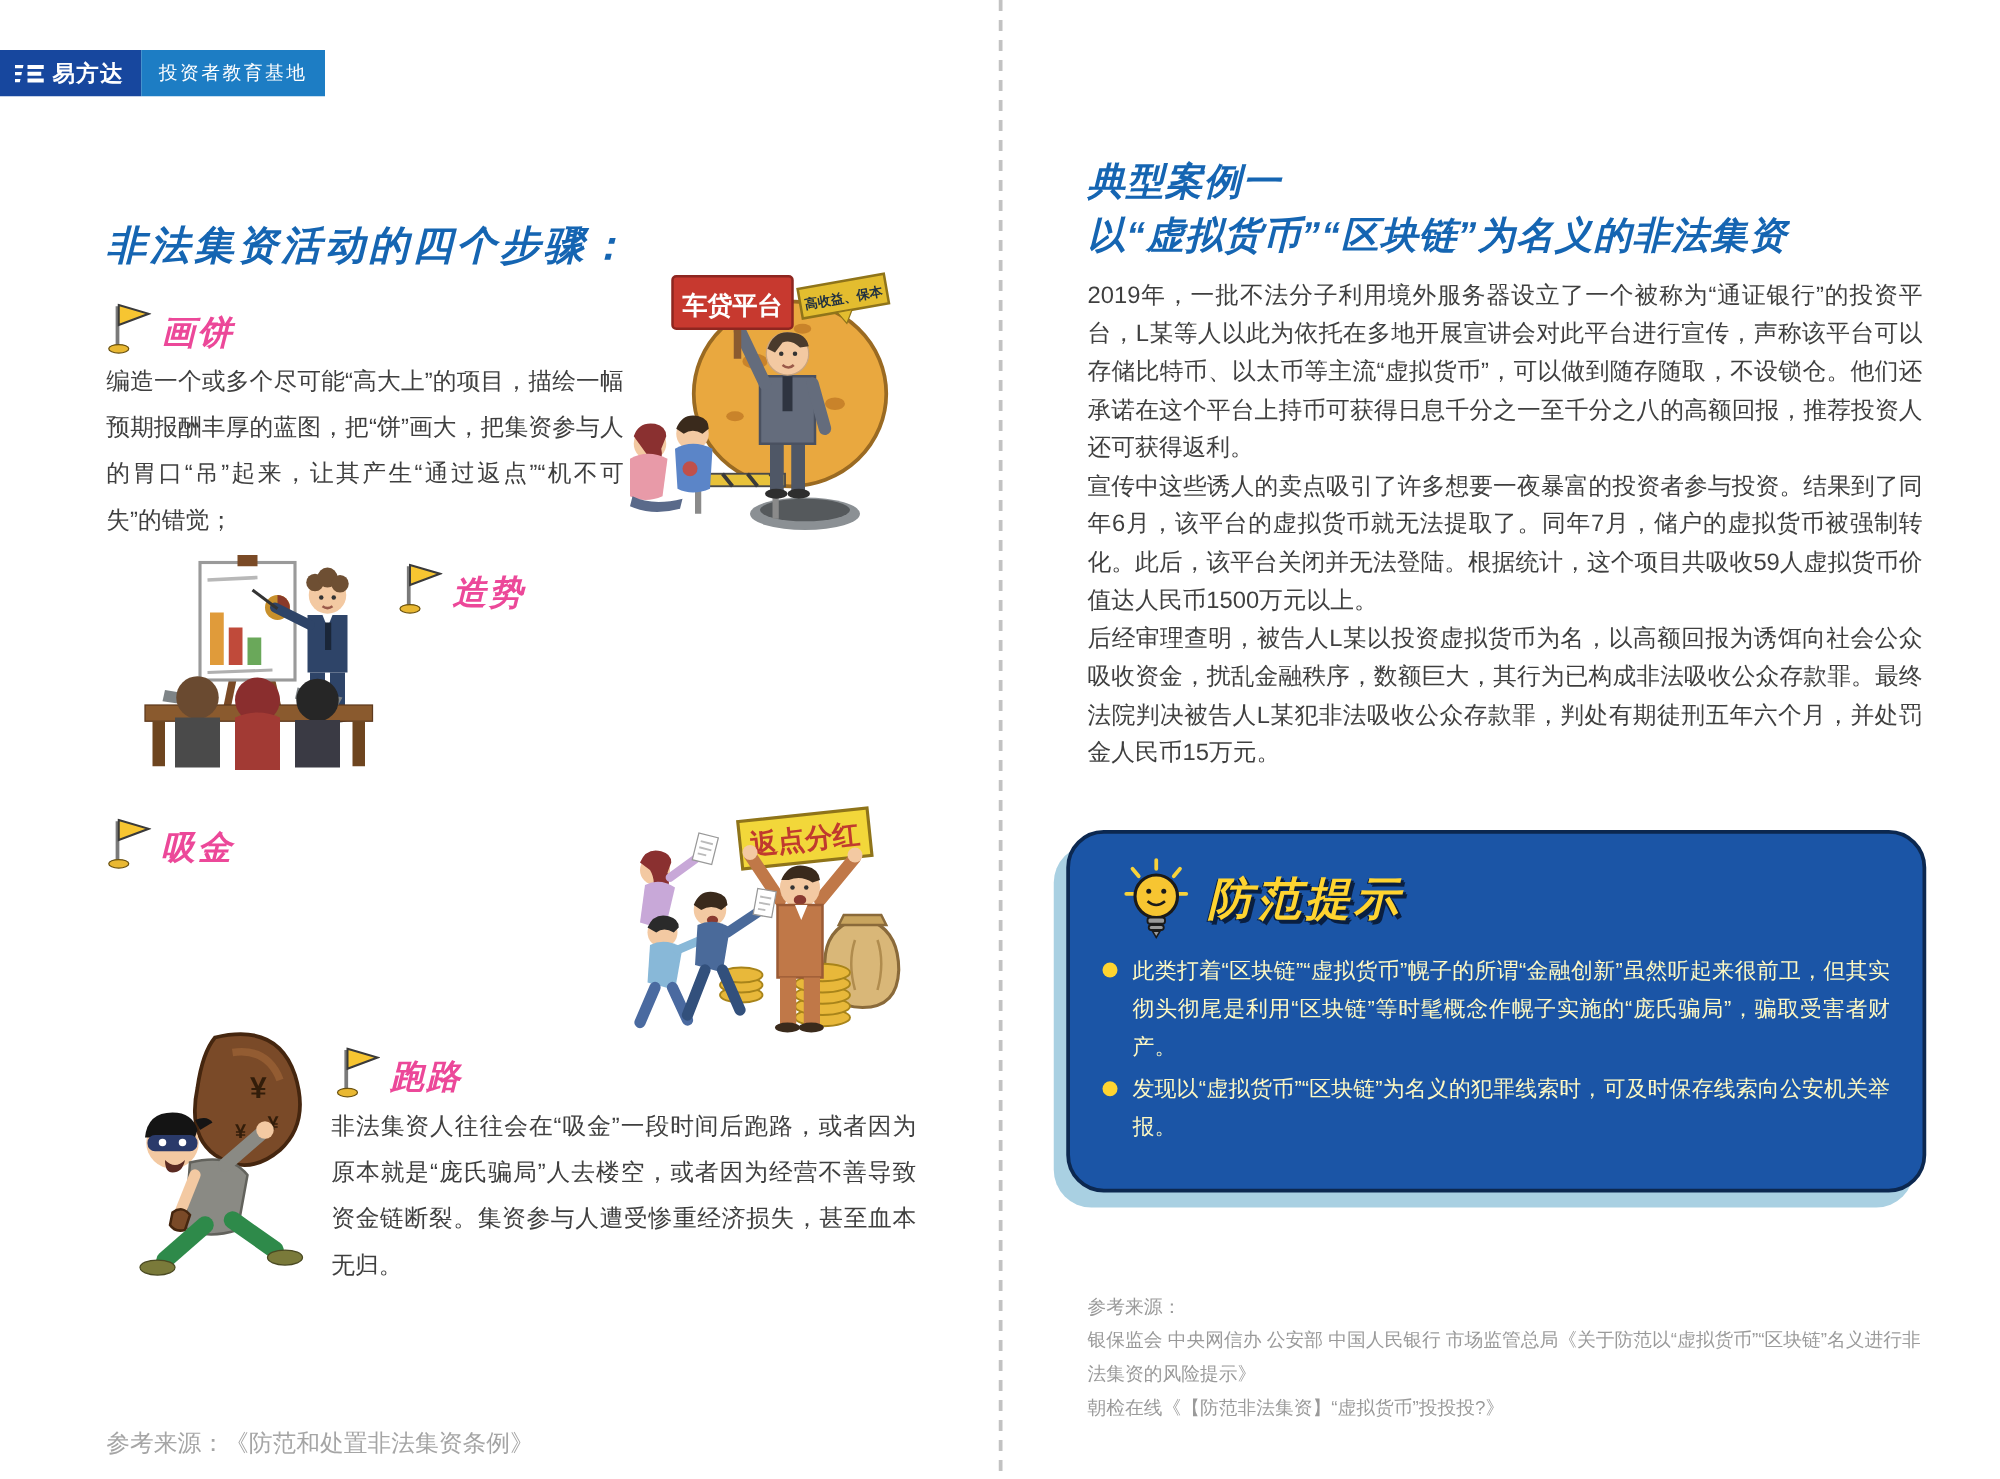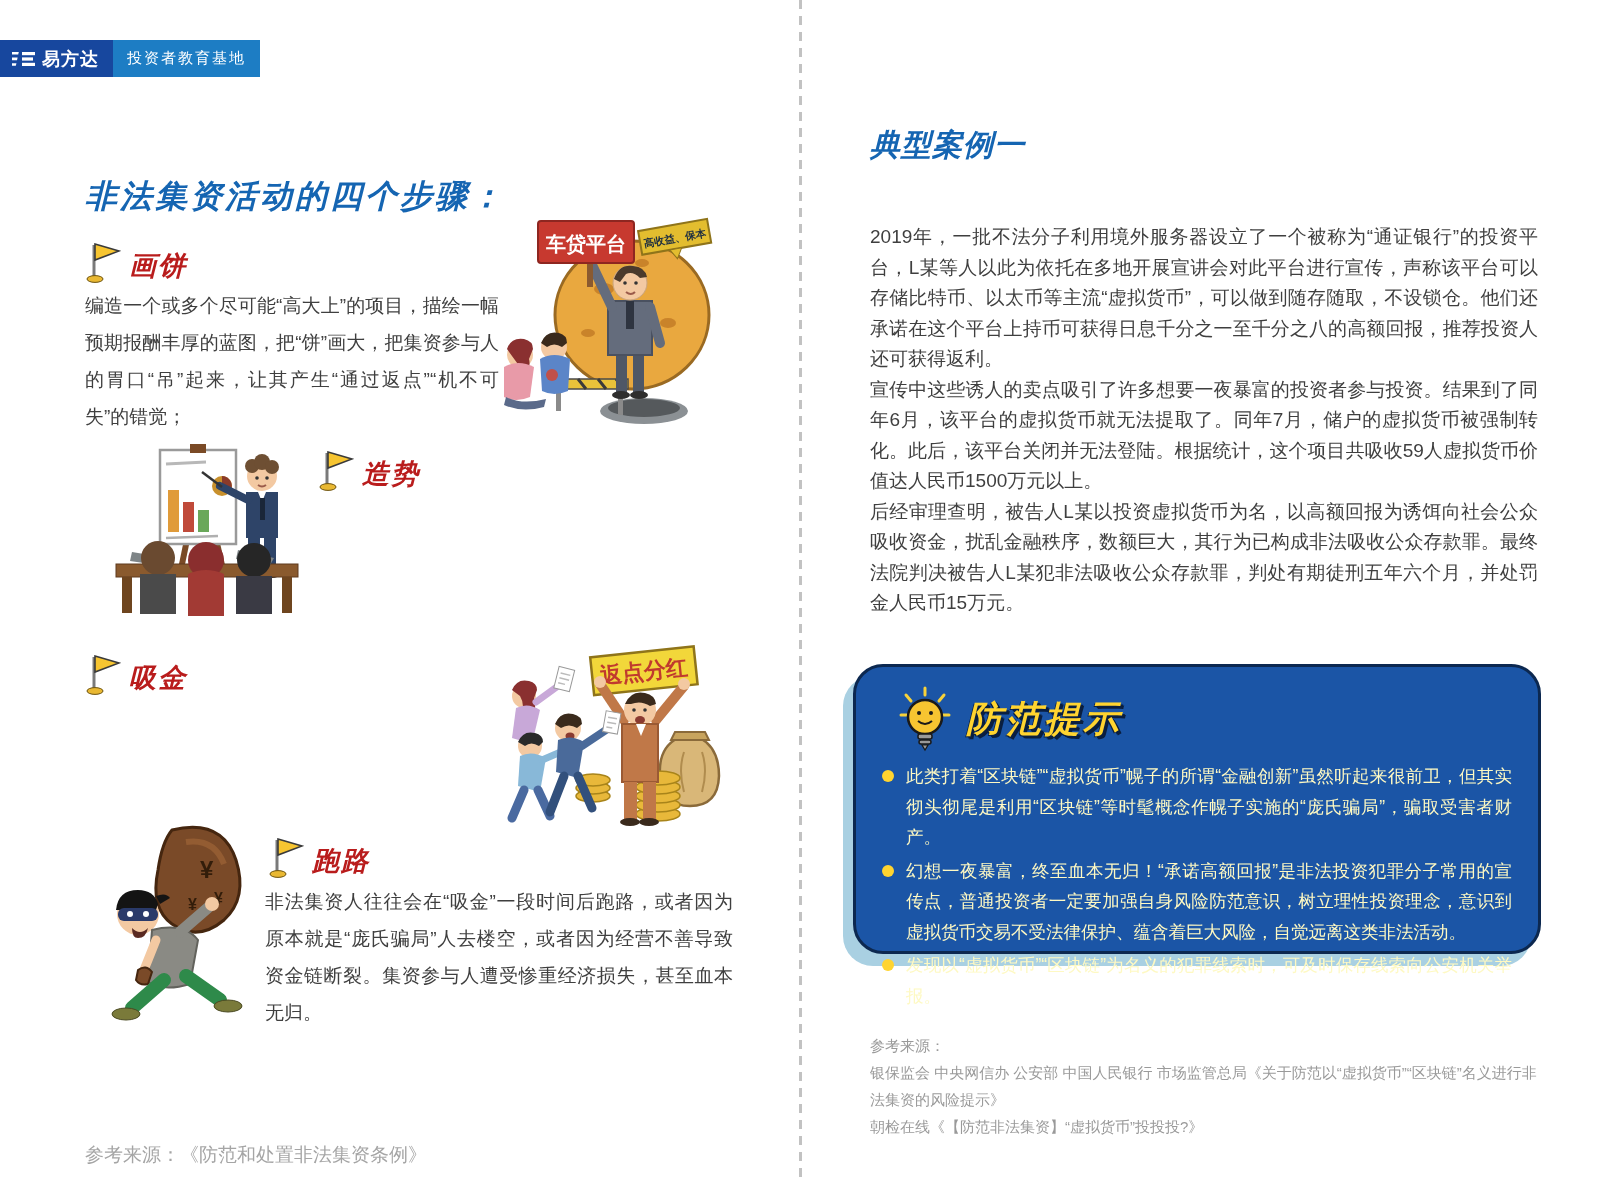--- a/index.html
+++ b/index.html
@@ -17,21 +17,21 @@
   .logo-light{background:#1d7dc4;color:#fff;display:flex;align-items:center;
     padding:0 14px;font-size:15px;letter-spacing:2px;}
 
   
   .main-title{position:absolute;left:85px;top:175px;color:#1565b2;font-size:32px;
     font-weight:900;font-style:italic;letter-spacing:3px;}
   .case-title{position:absolute;color:#1565b2;font-weight:900;font-style:italic;
     font-size:30px;letter-spacing:1px;}
 
   .step-head{position:absolute;display:flex;align-items:flex-end;gap:8px;}
-  .step-label{color:#b91c1c;font-size:27px;font-weight:900;font-style:italic;letter-spacing:2px;}
+  .step-label{color:#ec4899;font-size:27px;font-weight:900;font-style:italic;letter-spacing:2px;}
 
   .body-text{position:absolute;color:#3f3f3f;font-size:19px;line-height:37px;text-align:justify;}
   .case-text{position:absolute;left:870px;width:668px;color:#3f3f3f;font-size:19px;line-height:30.5px;text-align:justify;}
   .case-text p{margin:0;}
 
   
   .tip-box{position:absolute;left:853px;top:664px;width:688px;height:290px;
     background:#1b55a6;border:3px solid #0c2850;border-radius:30px;
     box-shadow:-10px 12px 0 #a9d0e2;box-sizing:border-box;padding:16px 26px 0 26px;}
   .tip-head{display:flex;align-items:center;gap:14px;margin-left:16px;height:72px;}
@@ -297,20 +297,21 @@
       <ellipse cx="10" cy="39" rx="8" ry="3.4" fill="#e9b832" stroke="#6b5210"></ellipse>
       <path d="M10 4 L34 11 L10 20 Z" fill="#f7c531" stroke="#3a3a3a" stroke-width="1.6"></path>
     </svg>
     <span class="step-label">跑路</span>
   </div>
   <div class="body-text" style="left:265px;top:883px;width:468px;">非法集资人往往会在“吸金”一段时间后跑路，或者因为原本就是“庞氏骗局”人去楼空，或者因为经营不善导致资金链断裂。集资参与人遭受惨重经济损失，甚至血本无归。</div>
 
   <div class="footer-left">参考来源：《防范和处置非法集资条例》</div>
 
   <div class="case-title" style="left:870px;top:125px;">典型案例一</div>
+  <div class="case-title" style="left:870px;top:168px;">以“虚拟货币”“区块链”为名义的非法集资</div>
 
   <div class="case-text" style="top:222px;">
     <p>2019年，一批不法分子利用境外服务器设立了一个被称为“通证银行”的投资平台，L某等人以此为依托在多地开展宣讲会对此平台进行宣传，声称该平台可以存储比特币、以太币等主流“虚拟货币”，可以做到随存随取，不设锁仓。他们还承诺在这个平台上持币可获得日息千分之一至千分之八的高额回报，推荐投资人还可获得返利。</p>
     <p>宣传中这些诱人的卖点吸引了许多想要一夜暴富的投资者参与投资。结果到了同年6月，该平台的虚拟货币就无法提取了。同年7月，储户的虚拟货币被强制转化。此后，该平台关闭并无法登陆。根据统计，这个项目共吸收59人虚拟货币价值达人民币1500万元以上。</p>
     <p>后经审理查明，被告人L某以投资虚拟货币为名，以高额回报为诱饵向社会公众吸收资金，扰乱金融秩序，数额巨大，其行为已构成非法吸收公众存款罪。最终法院判决被告人L某犯非法吸收公众存款罪，判处有期徒刑五年六个月，并处罚金人民币15万元。</p>
   </div>
 
   <div class="tip-box">
     <div class="tip-head">
       <svg width="54" height="68" viewBox="0 0 54 68">
@@ -331,24 +332,20 @@
       </svg>
       <span class="tip-title">防范提示</span>
     </div>
     <div class="tip-bullets">
       <div class="bullet">
         <span class="dot"></span>
         <span class="bullet-text">此类打着“区块链”“虚拟货币”幌子的所谓“金融创新”虽然听起来很前卫，但其实彻头彻尾是利用“区块链”等时髦概念作幌子实施的“庞氏骗局”，骗取受害者财产。</span>
       </div>
       <div class="bullet">
         <span class="dot"></span>
-        <span class="bullet-text">幻想一夜暴富，终至血本无归！“承诺高额回报”是非法投资犯罪分子常用的宣传点，普通投资者一定要加强自身风险防范意识，树立理性投资理念，意识到虚拟货币交易不受法律保护、蕴含着巨大风险，自觉远离这类非法活动。</span>
-      </div>
-      <div class="bullet">
-        <span class="dot"></span>
         <span class="bullet-text">发现以“虚拟货币”“区块链”为名义的犯罪线索时，可及时保存线索向公安机关举报。</span>
       </div>
     </div>
   </div>
 
   <div class="footer-right">
     <div>参考来源：</div>
     <div>银保监会 中央网信办 公安部 中国人民银行 市场监管总局《关于防范以“虚拟货币”“区块链”名义进行非法集资的风险提示》</div>
     <div>朝检在线《【防范非法集资】“虚拟货币”投投投?》</div>
   </div>

